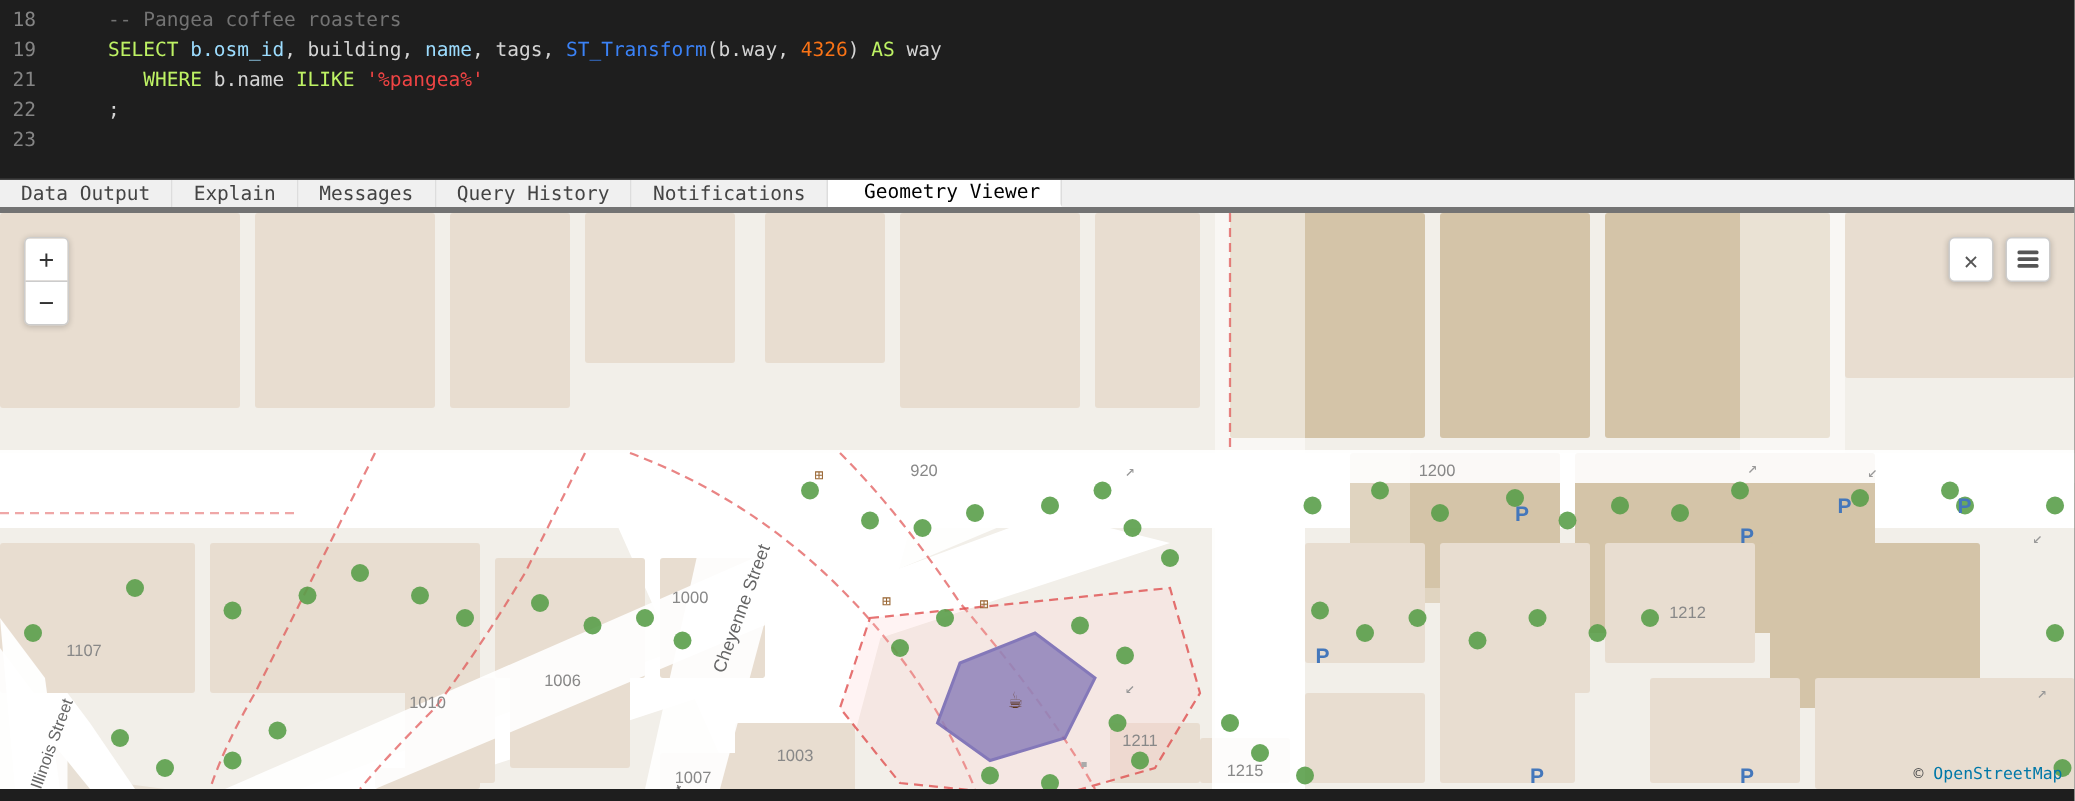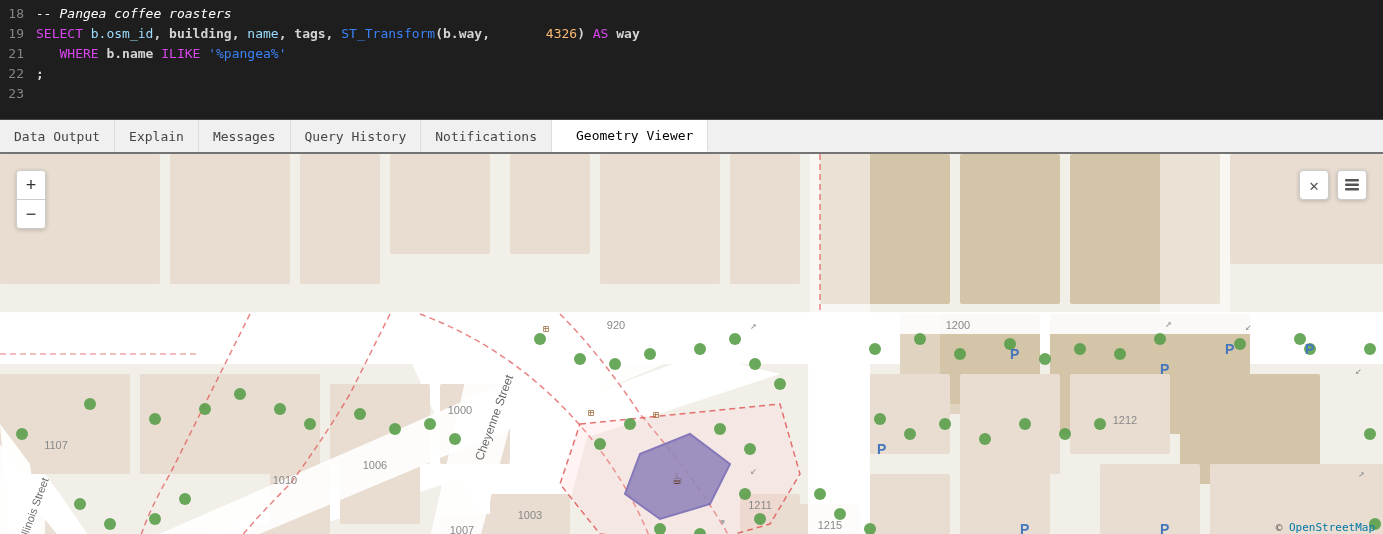--- a/index.html
+++ b/index.html
@@ -12,45 +12,46 @@
       padding: 4px 0;
       font-size: 13px;
       line-height: 20px;
       height: 120px;
       overflow: hidden;
       border-bottom: 1px solid #444;
     }
     .code-line {
       display: flex;
       align-items: flex-start;
+      gap: 36px;
     }
     .line-num {
       color: #858585;
       width: 36px;
       text-align: right;
       padding-right: 12px;
       user-select: none;
       font-size: 13px;
     }
     .code-content { flex: 1; white-space: pre; }
-    .kw-comment { color: #ffffff; font-style: italic; }
-    .kw-keyword { color: #d946ef; }
+    .kw-comment { color: #737373; }
+    .kw-keyword { color: #bef264; }
     .kw-function { color: #3b82f6; }
-    .kw-string { color: #3b82f6; }
-    .kw-number { color: #fdba74; margin-left: 48px; }
-    .kw-plain { color: #d4d4d4; font-weight: bold; }
+    .kw-string { color: #ef4444; }
+    .kw-number { color: #f97316; }
+    .kw-plain { color: #d4d4d4; }
     .kw-blue { color: #9cdcfe; }
 
     
     #tabs-bar {
       background: #f0f0f0;
       display: flex;
       align-items: stretch;
-      height: 34px;
-      border-bottom: 2px solid #737373;
+      height: 22px;
+      border-bottom: 4px solid #737373;
       user-select: none;
     }
     .tab {
       padding: 0 14px;
       display: flex;
       align-items: center;
       font-size: 13px;
       color: #444;
       cursor: pointer;
       border-right: 1px solid #ddd;

